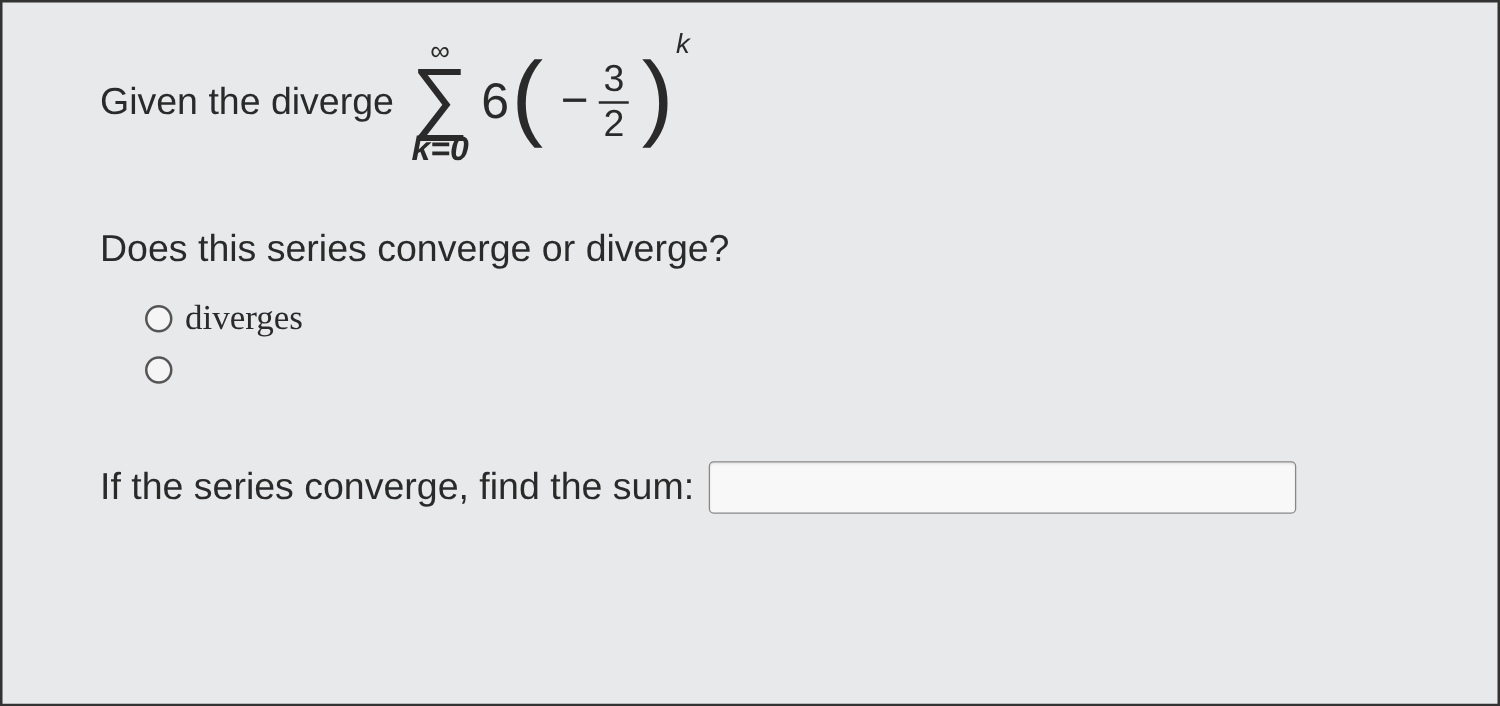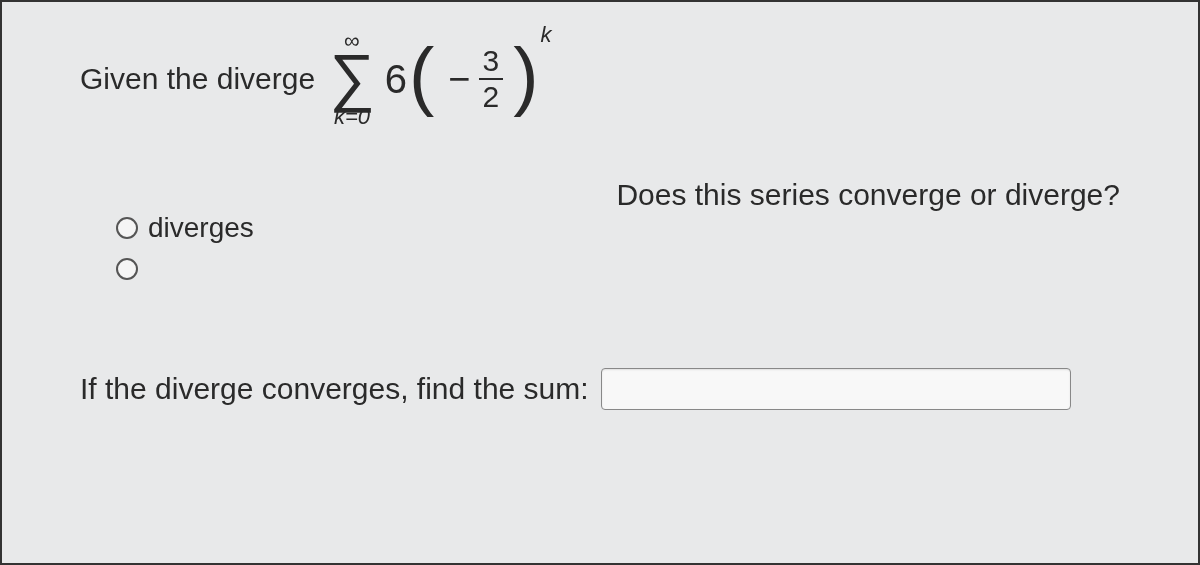--- a/index.html
+++ b/index.html
@@ -38,23 +38,24 @@
     .sigma-top {
       font-size: 22px;
       margin-bottom: -2px;
     }
     .sigma-symbol {
       font-size: 64px;
       font-weight: normal;
       line-height: 0.85;
     }
     .sigma-bottom {
-      font-size: 22px;
+      font-size: 27px;
       font-style: italic;
       margin-top: 2px;
+      font-weight: bold;
     }
     .coeff {
       font-size: 40px;
       margin-left: 4px;
       margin-right: 2px;
     }
     .paren {
       font-size: 76px;
       font-weight: 300;
       line-height: 0.8;
@@ -90,25 +91,26 @@
     }
     .exponent {
       font-size: 22px;
       font-style: italic;
       align-self: flex-start;
       margin-top: -8px;
       margin-left: 2px;
     }
     .question {
       font-size: 30px;
-      text-align: right;
+      margin-bottom: 22px;
     }
     .options {
       margin-left: 36px;
-      margin-bottom: 88px;
+      margin-bottom: 62px;
+      font-family: Liberation Serif, serif;
     }
     .option {
       display: flex;
       align-items: center;
       font-size: 28px;
       margin-bottom: 14px;
       cursor: pointer;
     }
     .radio {
       width: 22px;
@@ -180,17 +182,17 @@
     <div class="option">
       <span class="radio"></span>
       <span>diverges</span>
     </div>
     <div class="option">
       <span class="radio"></span>
     </div>
   </div>
 
   <div class="sum-line">
-    <span>If the diverge converges, find the sum:</span>
+    <span>If the series converge, find the sum:</span>
     <input type="text" class="sum-input" value="" style="">
   </div>
 
 </div>
 
 </body></html>

